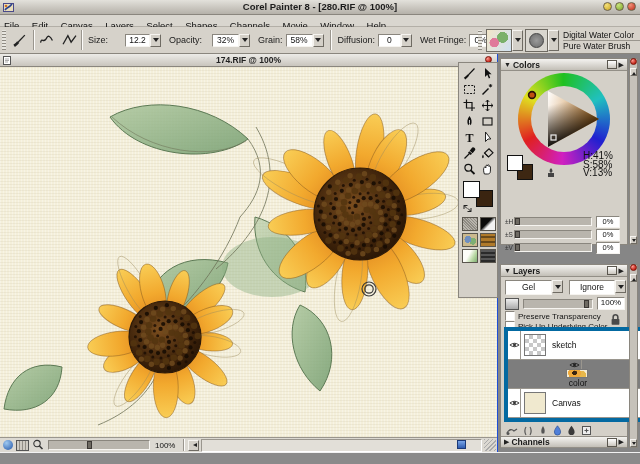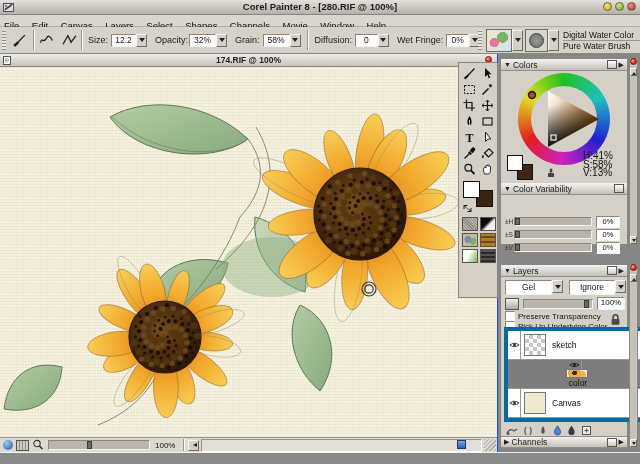--- a/index.html
+++ b/index.html
@@ -29,21 +29,21 @@
   #doc-titlebar{left:0;top:0;width:497px;height:13px;background:linear-gradient(#ecebe7,#c9c5bd);border-bottom:1px solid #8a867e;box-sizing:border-box;}
   #doc-title{position:absolute;left:0;right:0;top:1px;text-align:center;font-size:8.5px;font-weight:bold;color:#222;}
   #doc-canvas{left:0;top:13px;width:497px;height:370px;background:#f4efda;
      background-image:repeating-linear-gradient(0deg,rgba(184,172,138,.14) 0 1px,transparent 1px 3px),
                       repeating-linear-gradient(90deg,rgba(255,255,255,.30) 0 1px,transparent 1px 3px);overflow:hidden;}
   #doc-statusbar{left:0;top:383px;width:497px;height:15px;background:#dcd9d2;border-top:1px solid #9a968e;box-sizing:border-box;display:flex;align-items:center;}
   
   .pgroup{background:#d4d0c8;border:1px solid #8a867e;box-sizing:border-box;}
   .phead{height:12px;background:linear-gradient(#f4f3f0,#c3bfb7);border-bottom:1px solid #938f87;display:flex;align-items:center;padding:0 3px;box-sizing:border-box;}
   .phead .tri{font-size:7px;color:#222;margin-right:2px;}
-  .phead .pt{font-size:8.5px;font-weight:normal;color:#1a1a1a;flex:1;}
+  .phead .pt{font-size:8.5px;font-weight:bold;color:#1a1a1a;flex:1;}
   .phead .hicon{width:8px;height:7px;border:1px solid #5a564e;background:linear-gradient(#fff,#cac6be);margin-left:2px;}
   .phead .harr{font-size:7px;color:#222;margin-left:2px;}
   .cb{width:8px;height:8px;background:#fff;border:1px solid;border-color:#8a867e #f6f4f0 #f6f4f0 #8a867e;}
   .cbl{font-size:8px;color:#111;margin-left:3px;white-space:nowrap;}
   .slider{background:#b9b5ad;border:1px solid;border-color:#8a867e #f6f4f0 #f6f4f0 #8a867e;position:relative;}
   .slider .thumb{position:absolute;top:0;width:5px;height:100%;background:#6e6a62;border:1px solid #3c3834;box-sizing:border-box;}
   .sb{width:9px;background:#c6c2ba;border:1px solid #8a867e;box-sizing:border-box;position:absolute;}
   .sbbtn{position:absolute;left:0;width:7px;height:8px;background:#d4d0c8;border:1px solid;border-color:#f6f4f0 #6f6b63 #6f6b63 #f6f4f0;box-sizing:border-box;}
   .sbbtn i{display:block;margin:2px auto 0;width:0;height:0;border:2px solid transparent;}
   .sbbtn.up i{border-bottom:3px solid #222;margin-top:1px;}
@@ -98,24 +98,24 @@
     </svg>
     <div class="vsep" style="height:20px;"></div>
     <svg width="17" height="14" viewBox="0 0 15 13" style="margin:0 3px;">
       <path d="M2,9 C3,3 5,11 8,4 C9,2 11,3 13,7" stroke="#222" stroke-width="1.2" fill="none"></path>
     </svg>
     <svg width="17" height="14" viewBox="0 0 15 13" style="margin:0 3px;">
       <path d="M1.5,10.5 L6,2.5 L9,8.5 L13.5,2.5" stroke="#222" stroke-width="1.2" fill="none"></path>
     </svg>
     <div class="vsep" style="height:20px;margin-right:5px;"></div>
     <span class="lbl">Size:</span>
-    <span class="valbox" style="width:23px;margin-left:3px;">12.2</span>
+    <span class="valbox" style="width:23px;margin-left:17px;">12.2</span>
     <span class="ddbtn"></span>
     <span class="lbl" style="margin-left:8px;">Opacity:</span>
-    <span class="valbox" style="width:25px;margin-left:1px;">32%</span>
+    <span class="valbox" style="width:25px;margin-left:10px;">32%</span>
     <span class="ddbtn"></span>
     <span class="lbl" style="margin-left:8px;">Grain:</span>
     <span class="valbox" style="width:25px;margin-left:3px;">58%</span>
     <span class="ddbtn"></span>
     <div class="vsep" style="height:20px;margin:0 6px;"></div>
     <span class="lbl">Diffusion:</span>
     <span class="valbox" style="width:21px;margin-left:3px;">0</span>
     <span class="ddbtn"></span>
     <span class="lbl" style="margin-left:8px;">Wet Fringe:</span>
     <span class="valbox" style="width:21px;margin-left:3px;">0%</span>
@@ -641,25 +641,20 @@
   <svg class="abs" style="left:44px;top:108px;" width="12" height="12" viewBox="0 0 12 12">
     <rect x="3" y="6" width="6" height="4" fill="#444"></rect>
       <path d="M6,1 C4,3 4,5 6,6 C8,5 8,3 6,1Z" fill="#444"></path>
   </svg>
   <div class="abs" style="left:82px;top:93px;">
     <div class="hsvline">H:41%</div>
     <div class="hsvline">S:58%</div>
     <div class="hsvline">V:13%</div>
   </div>
 
-  <div class="phead abs" style="left:0;top:124px;width:126px;">
-    <span class="tri">▼</span>
-    <span class="pt">Color Variability</span>
-    <span class="hicon"></span>
-  </div>
   <div class="abs" style="left:4px;top:157px;width:120px;">
     <div style="display:flex;align-items:center;height:11px;">
       <span style="font-size:6.5px;color:#333;width:9px;">±H</span>
       <div class="slider" style="width:76px;height:7px;">
           <div class="thumb" style="left:0;"></div>
         </div>
       <span class="valbox" style="width:22px;height:10px;line-height:9px;font-size:7.5px;margin-left:4px;">0%</span>
     </div>
     <div style="display:flex;align-items:center;height:11px;margin-top:2px;">
       <span style="font-size:6.5px;color:#333;width:9px;">±S</span>

